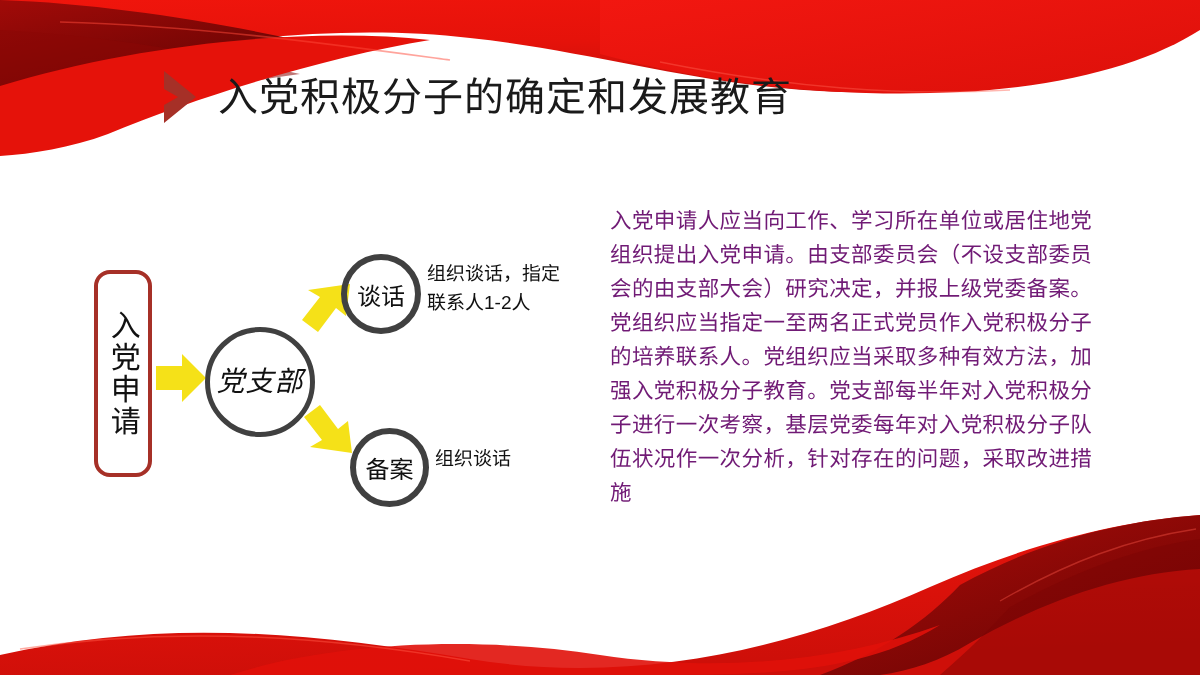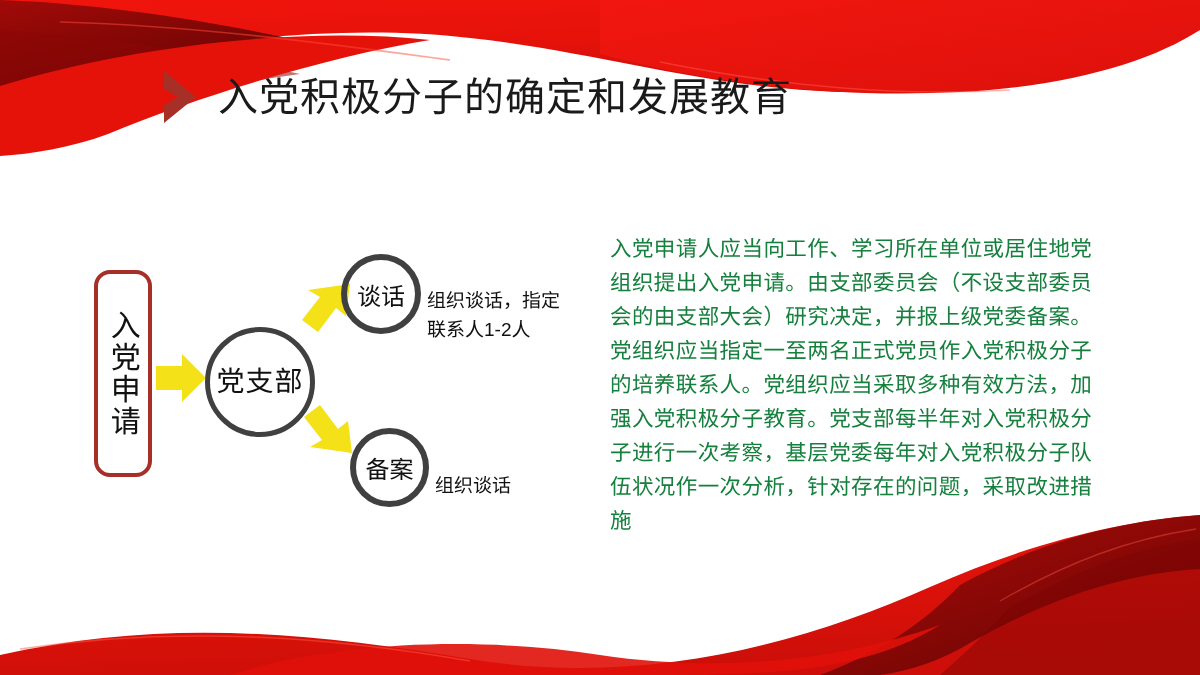--- a/index.html
+++ b/index.html
@@ -98,20 +98,21 @@
     background: transparent;
   }
   #branch-circle {
     left: 125px;
     top: 87px;
     width: 110px;
     height: 110px;
     font-size: 28px;
     line-height: 1.12;
     letter-spacing: 1px;
+    font-style: italic;
   }
   #talk-circle {
     left: 261px;
     top: 14px;
     width: 80px;
     height: 80px;
     border-width: 6px;
     font-size: 24px;
   }
   #record-circle {
@@ -121,21 +122,20 @@
     height: 79px;
     border-width: 6px;
     font-size: 24px;
   }
 
   .node-label {
     position: absolute;
     color: #111111;
     font-size: 19px;
     line-height: 1.5;
-    margin-top: 27px;
   }
   #talk-label {
     left: 347px;
     top: 20px;
     width: 150px;
   }
   #record-label {
     left: 355px;
     top: 205px;
     width: 160px;
@@ -146,25 +146,25 @@
     position: absolute;
   }
   #arrow-right  { left: 74px;  top: 110px; width: 54px; height: 56px; }
   #arrow-up     { left: 214px; top: 40px;  width: 62px; height: 62px; }
   #arrow-down   { left: 216px; top: 155px; width: 62px; height: 62px; }
 
   
   #body-text {
     position: absolute;
     left: 610px;
-    top: 232px;
+    top: 204px;
     width: 482px;
     font-size: 21.5px;
     line-height: 34px;
-    color: #15803d;
+    color: #701a75;
     text-align: justify;
     text-justify: inter-ideograph;
     letter-spacing: 0.2px;
   }
 </style>
 </head>
 <body>
 
 <div id="slide">
 

